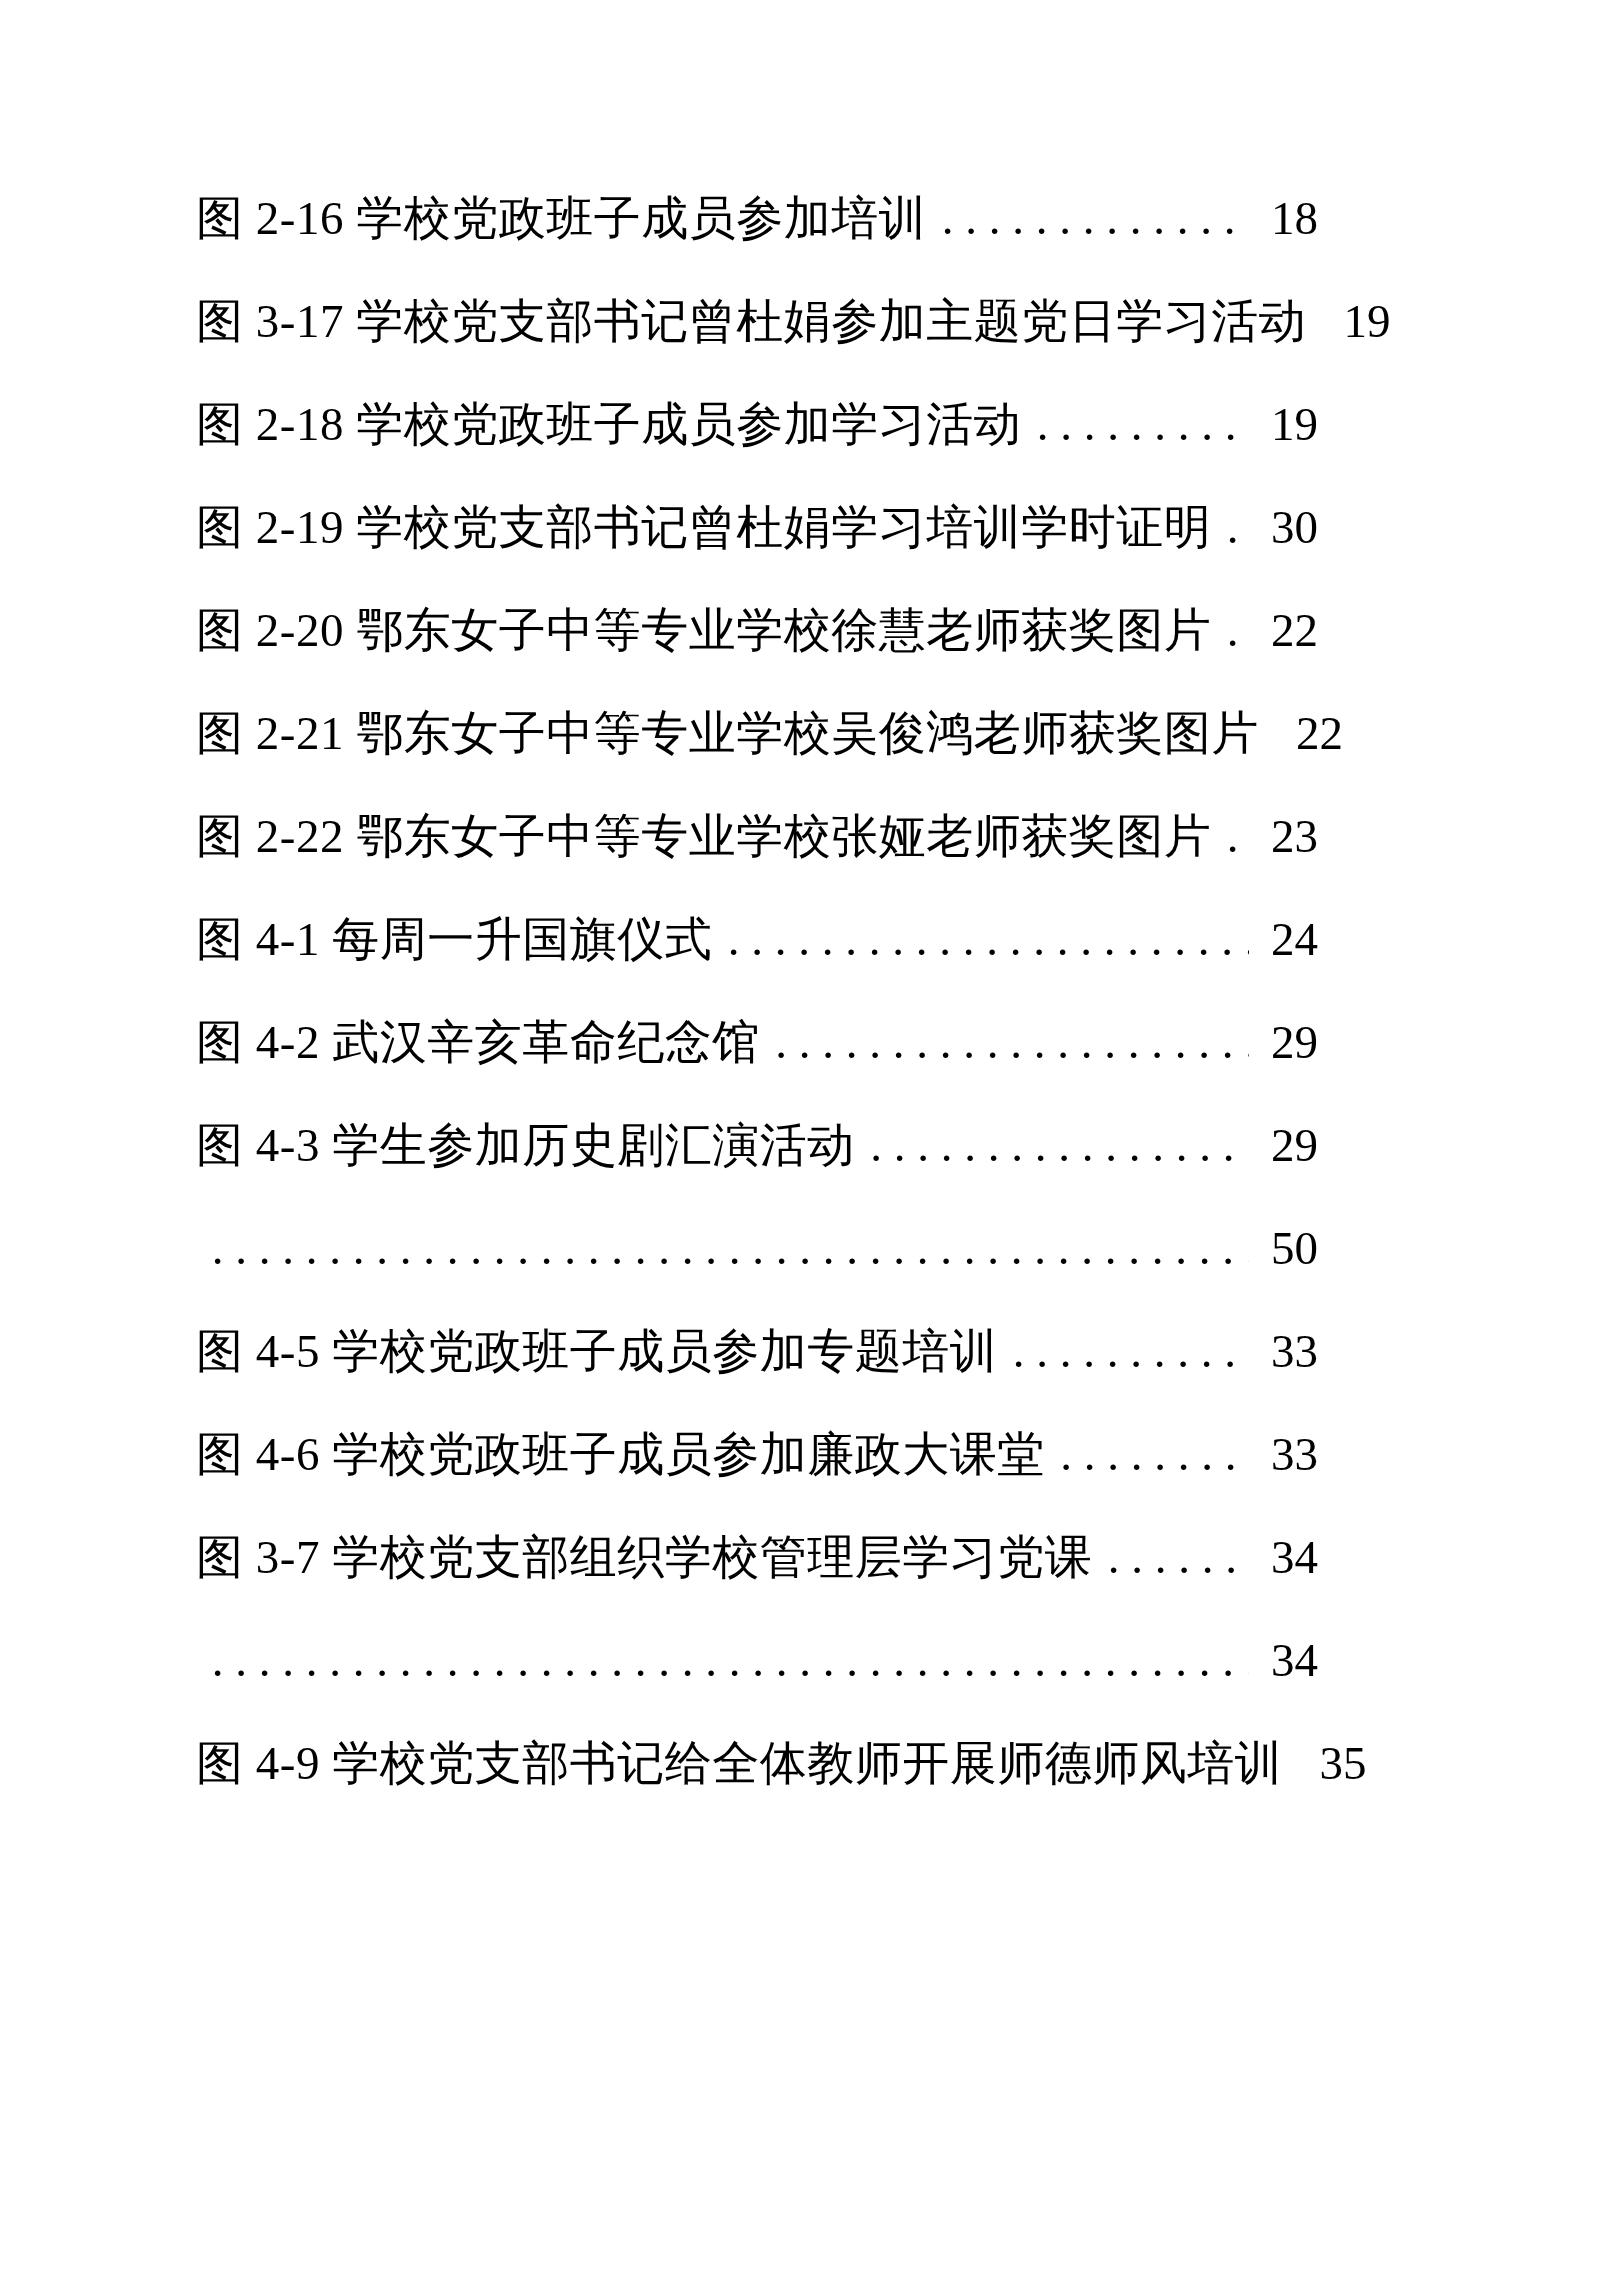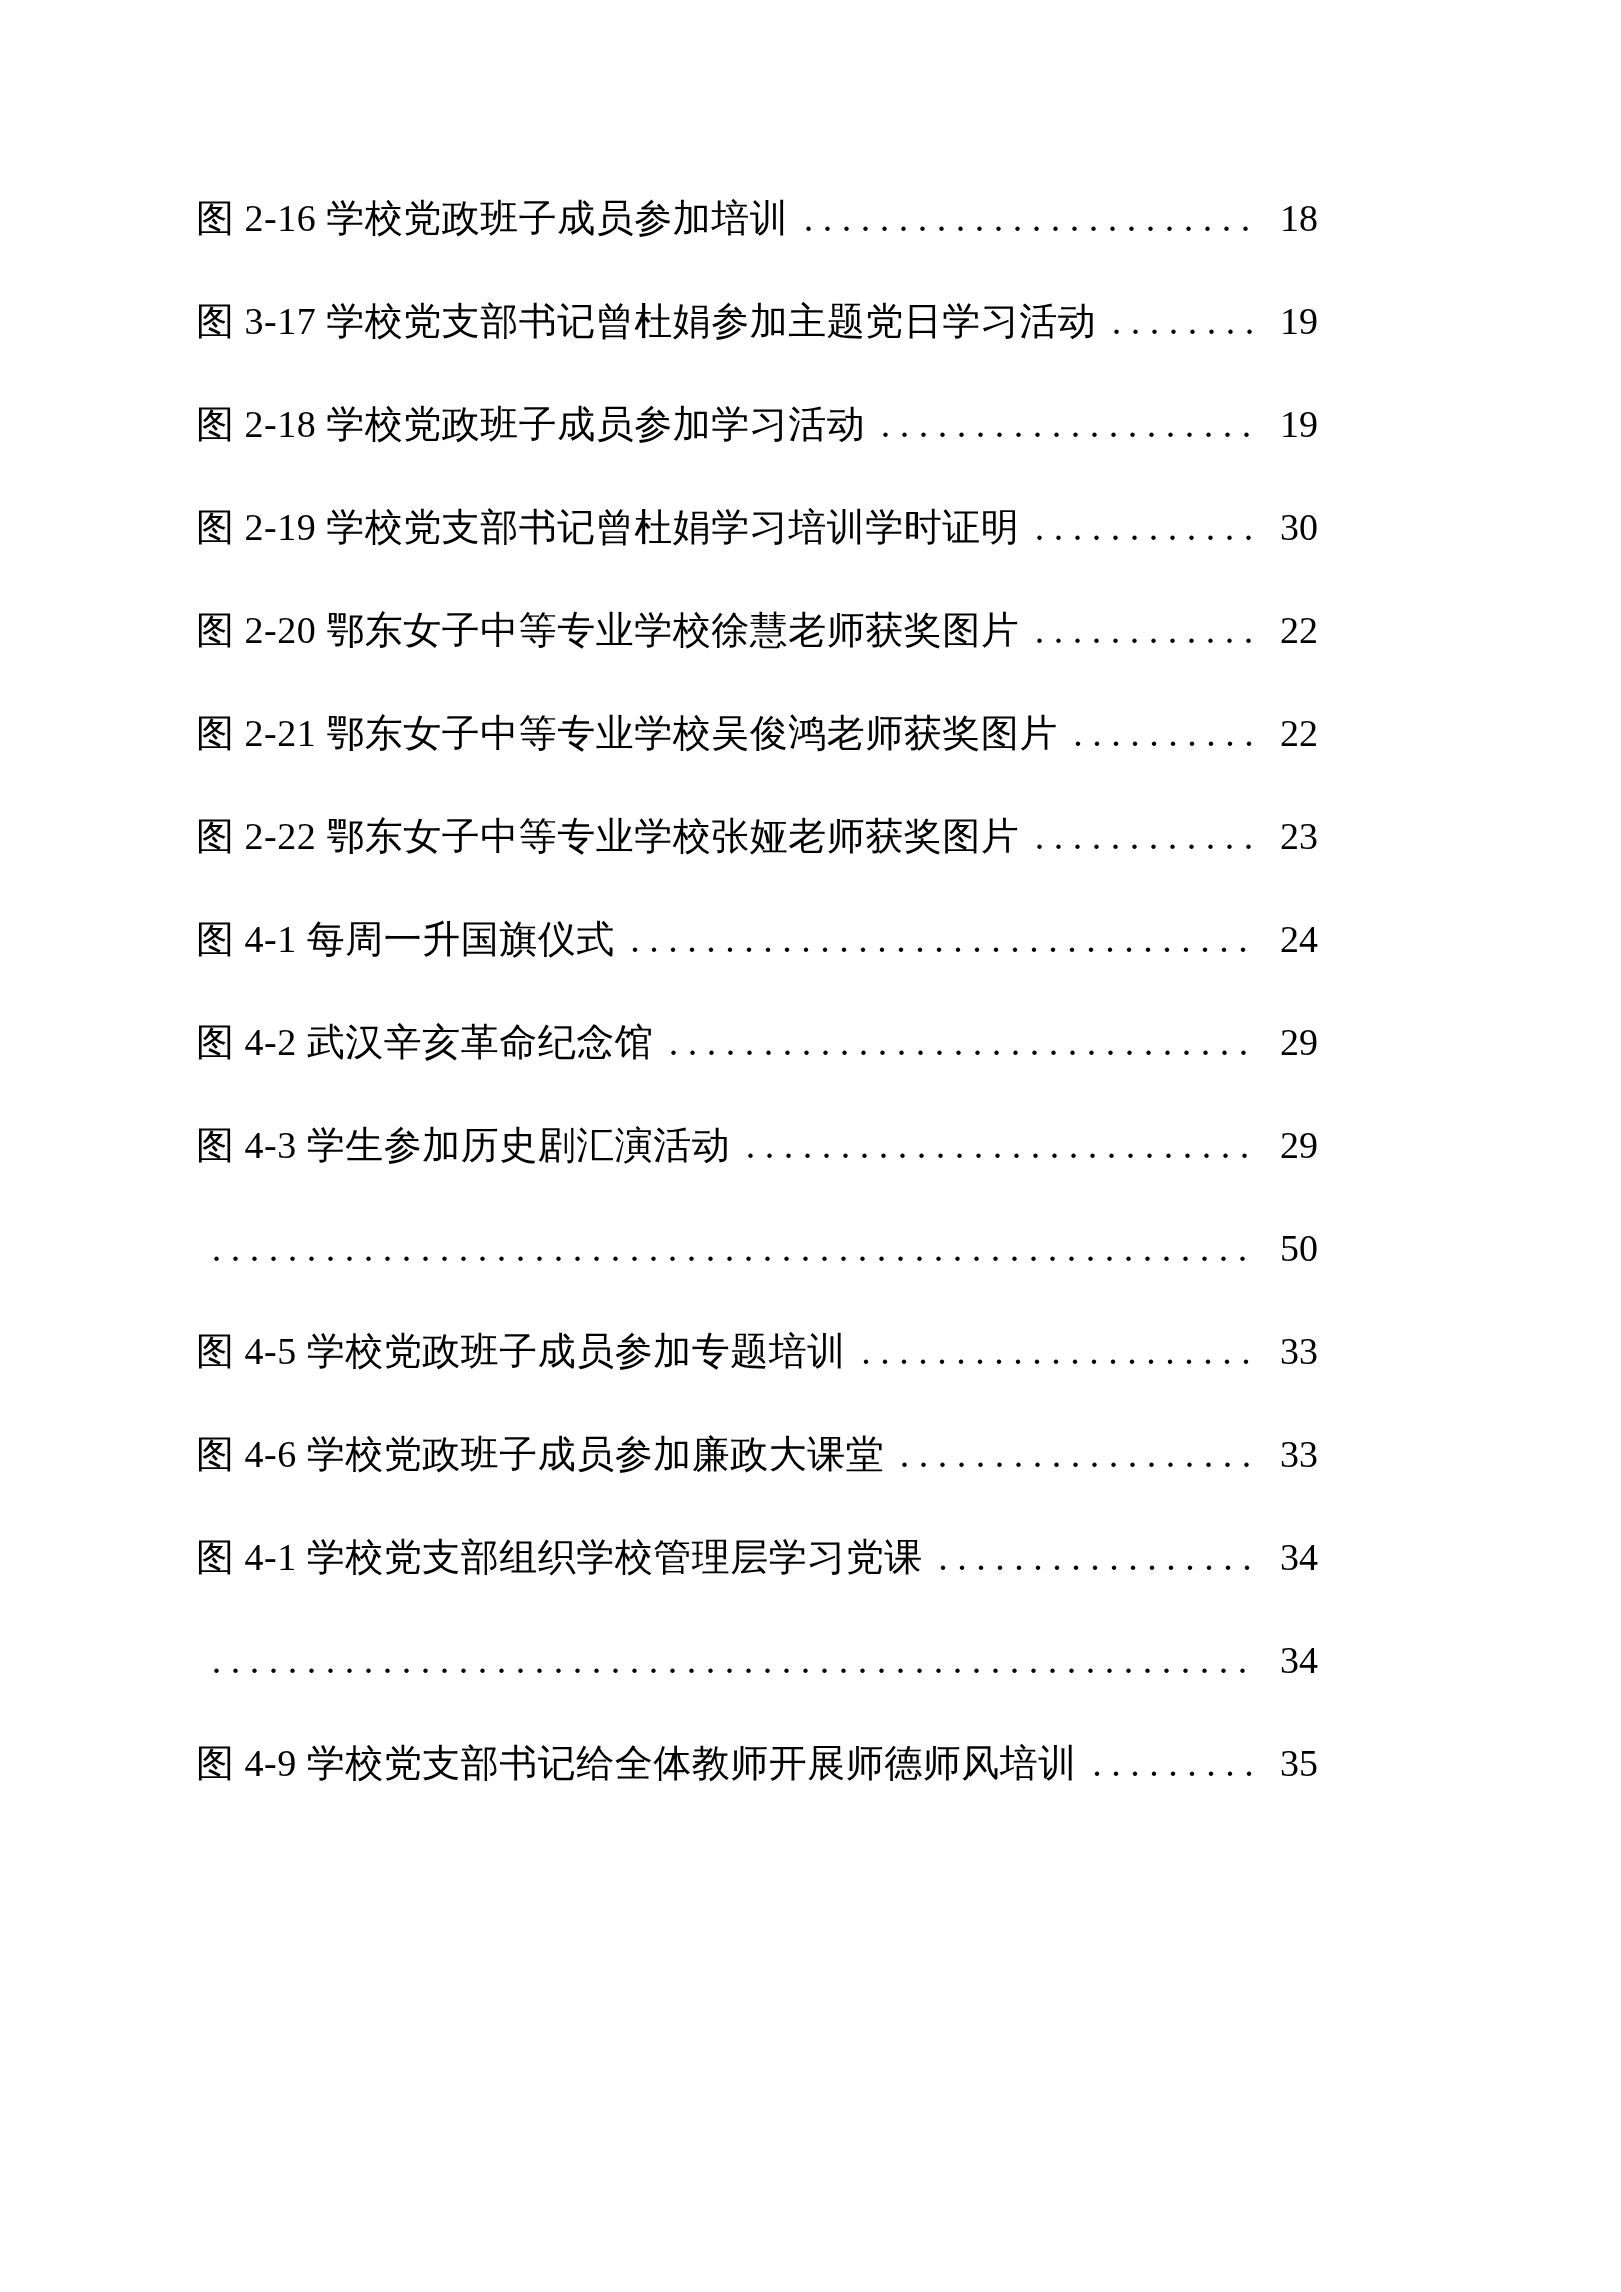--- a/index.html
+++ b/index.html
@@ -20,21 +20,21 @@
     position: absolute;
     left: 196px;
     top: 167px;
     width: 1122px;
   }
   .row {
     display: flex;
     flex-direction: row;
     align-items: stretch;
     height: 103px;
-    font-size: 38px;
+    font-size: 47px;
     line-height: 103px;
     white-space: nowrap;
   }
   .label {
     flex: 0 0 auto;
     letter-spacing: 0.5px;
   }
   .dots {
     flex: 1 1 auto;
     overflow: hidden;
@@ -126,21 +126,21 @@
     <span class="pagenum">33</span>
   </div>
 
   <div class="row">
     <span class="label">图 4-6 学校党政班子成员参加廉政大课堂</span>
     <span class="dots"><span class="dots-inner">. . . . . . . . . . . . . . . . . . . . . . . . . . . . . . . . . . . . . . . . . . . . . . . . . . . . . . . . </span></span>
     <span class="pagenum">33</span>
   </div>
 
   <div class="row">
-    <span class="label">图 4-1 学校党支部组织学校管理层学习党课</span>
+    <span class="label">图 3-7 学校党支部组织学校管理层学习党课</span>
     <span class="dots"><span class="dots-inner">. . . . . . . . . . . . . . . . . . . . . . . . . . . . . . . . . . . . . . . . . . . . . . . . . . . . . . . . </span></span>
     <span class="pagenum">34</span>
   </div>
 
   <div class="row">
     <span class="dots"><span class="dots-inner">. . . . . . . . . . . . . . . . . . . . . . . . . . . . . . . . . . . . . . . . . . . . . . . . . . . . . . . . </span></span>
     <span class="pagenum">34</span>
   </div>
 
   <div class="row">

